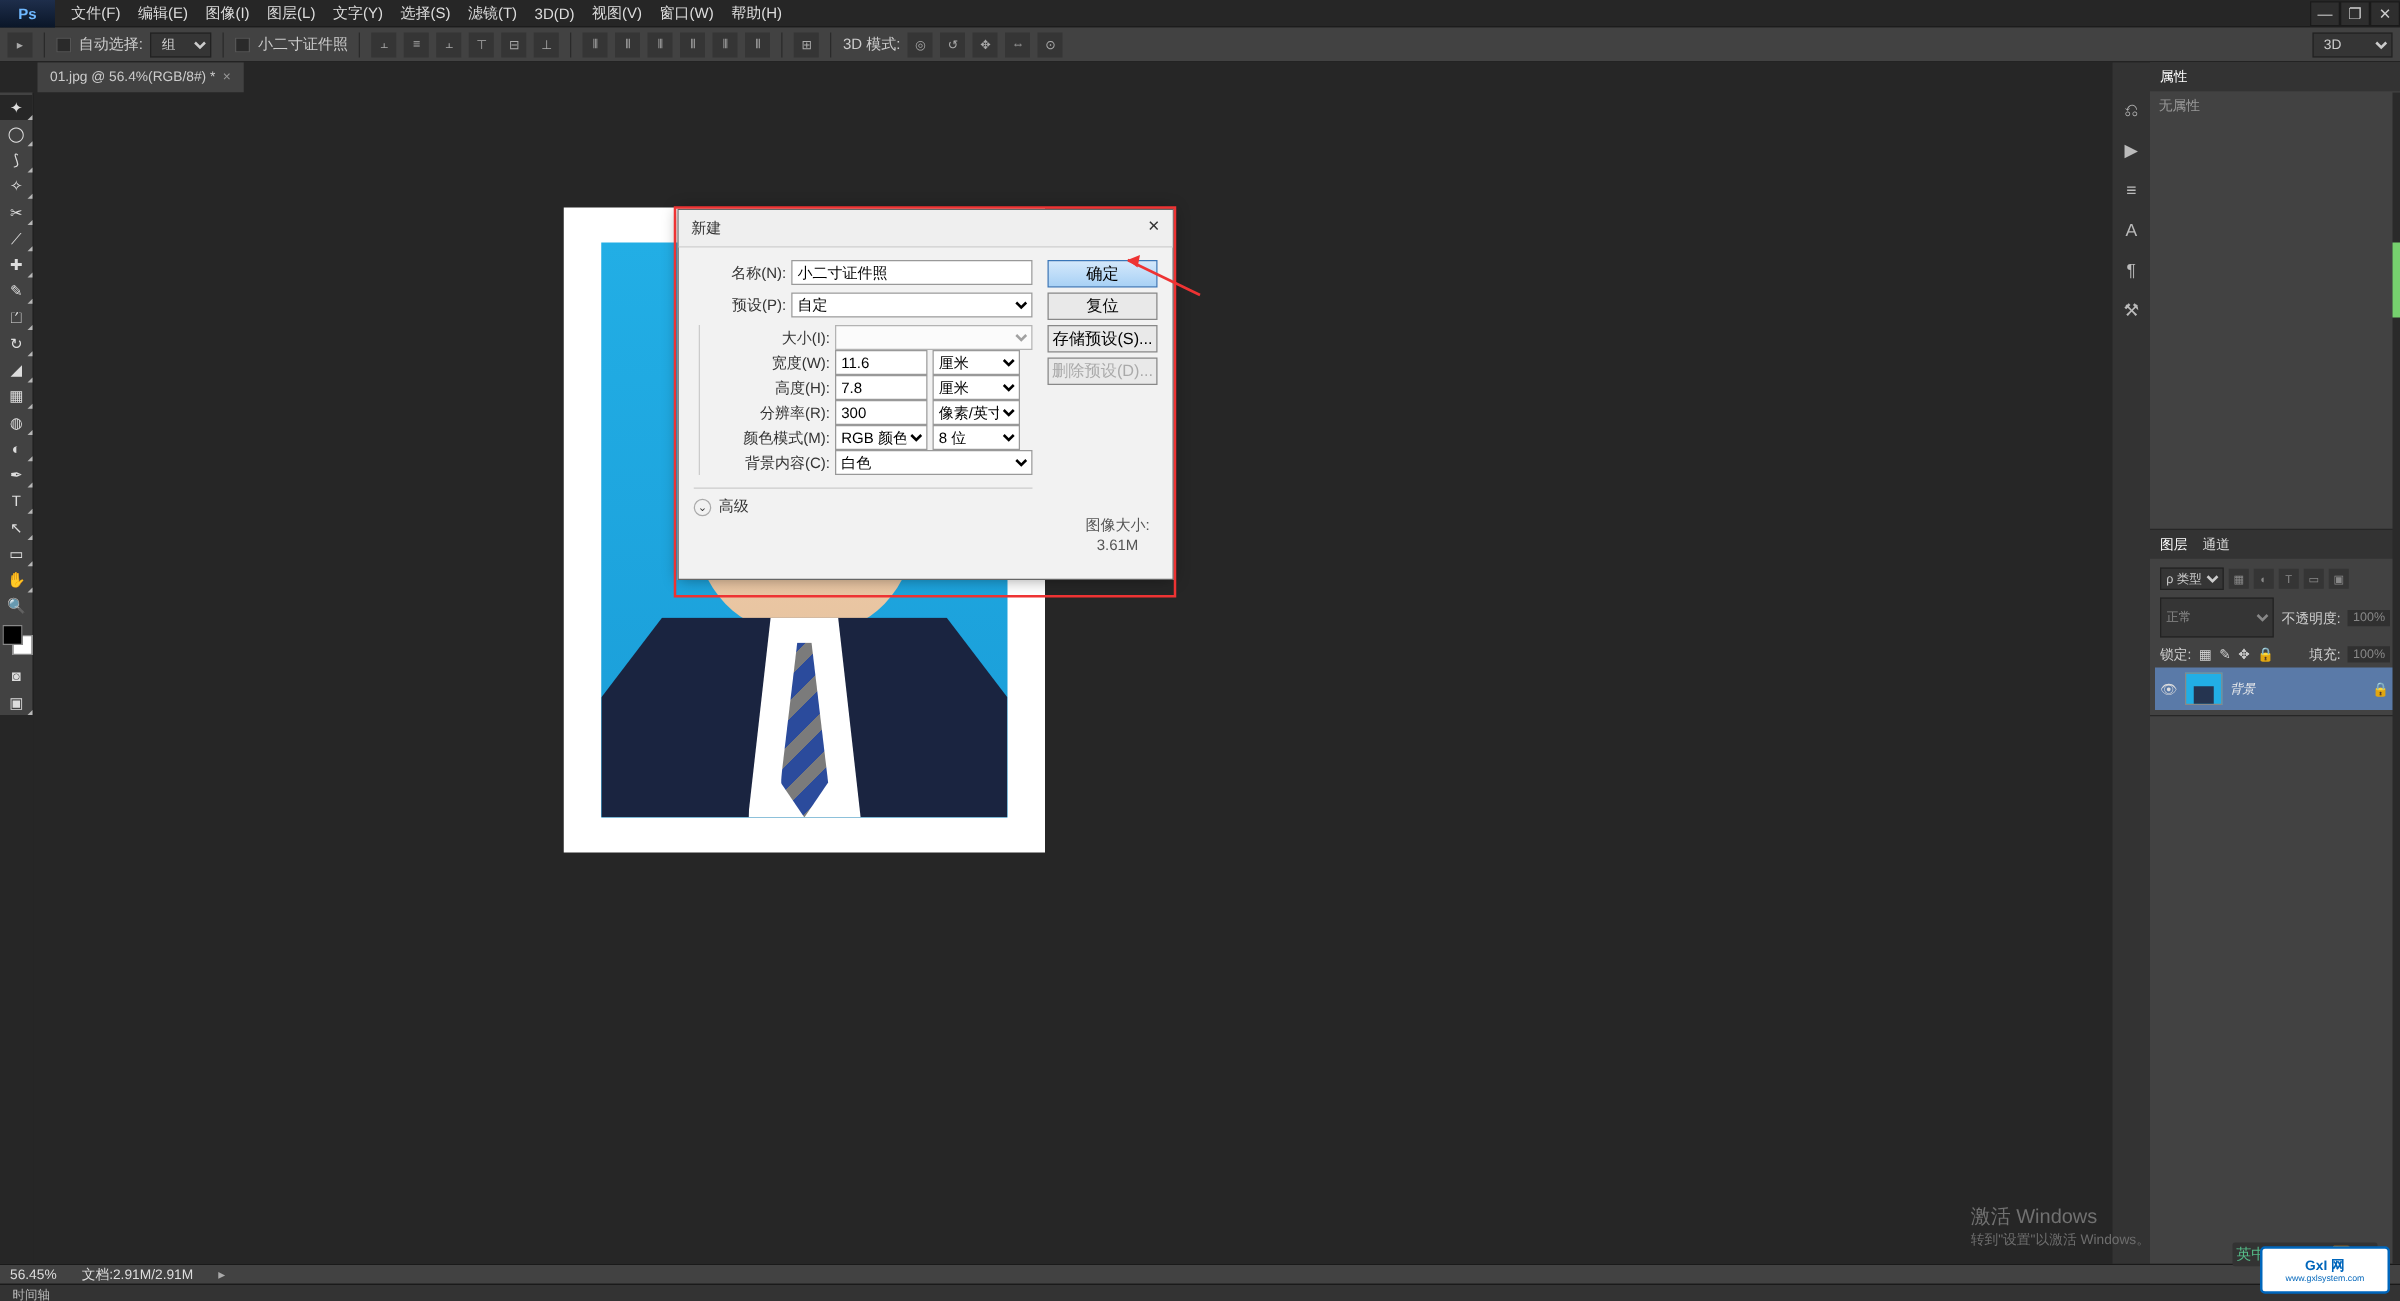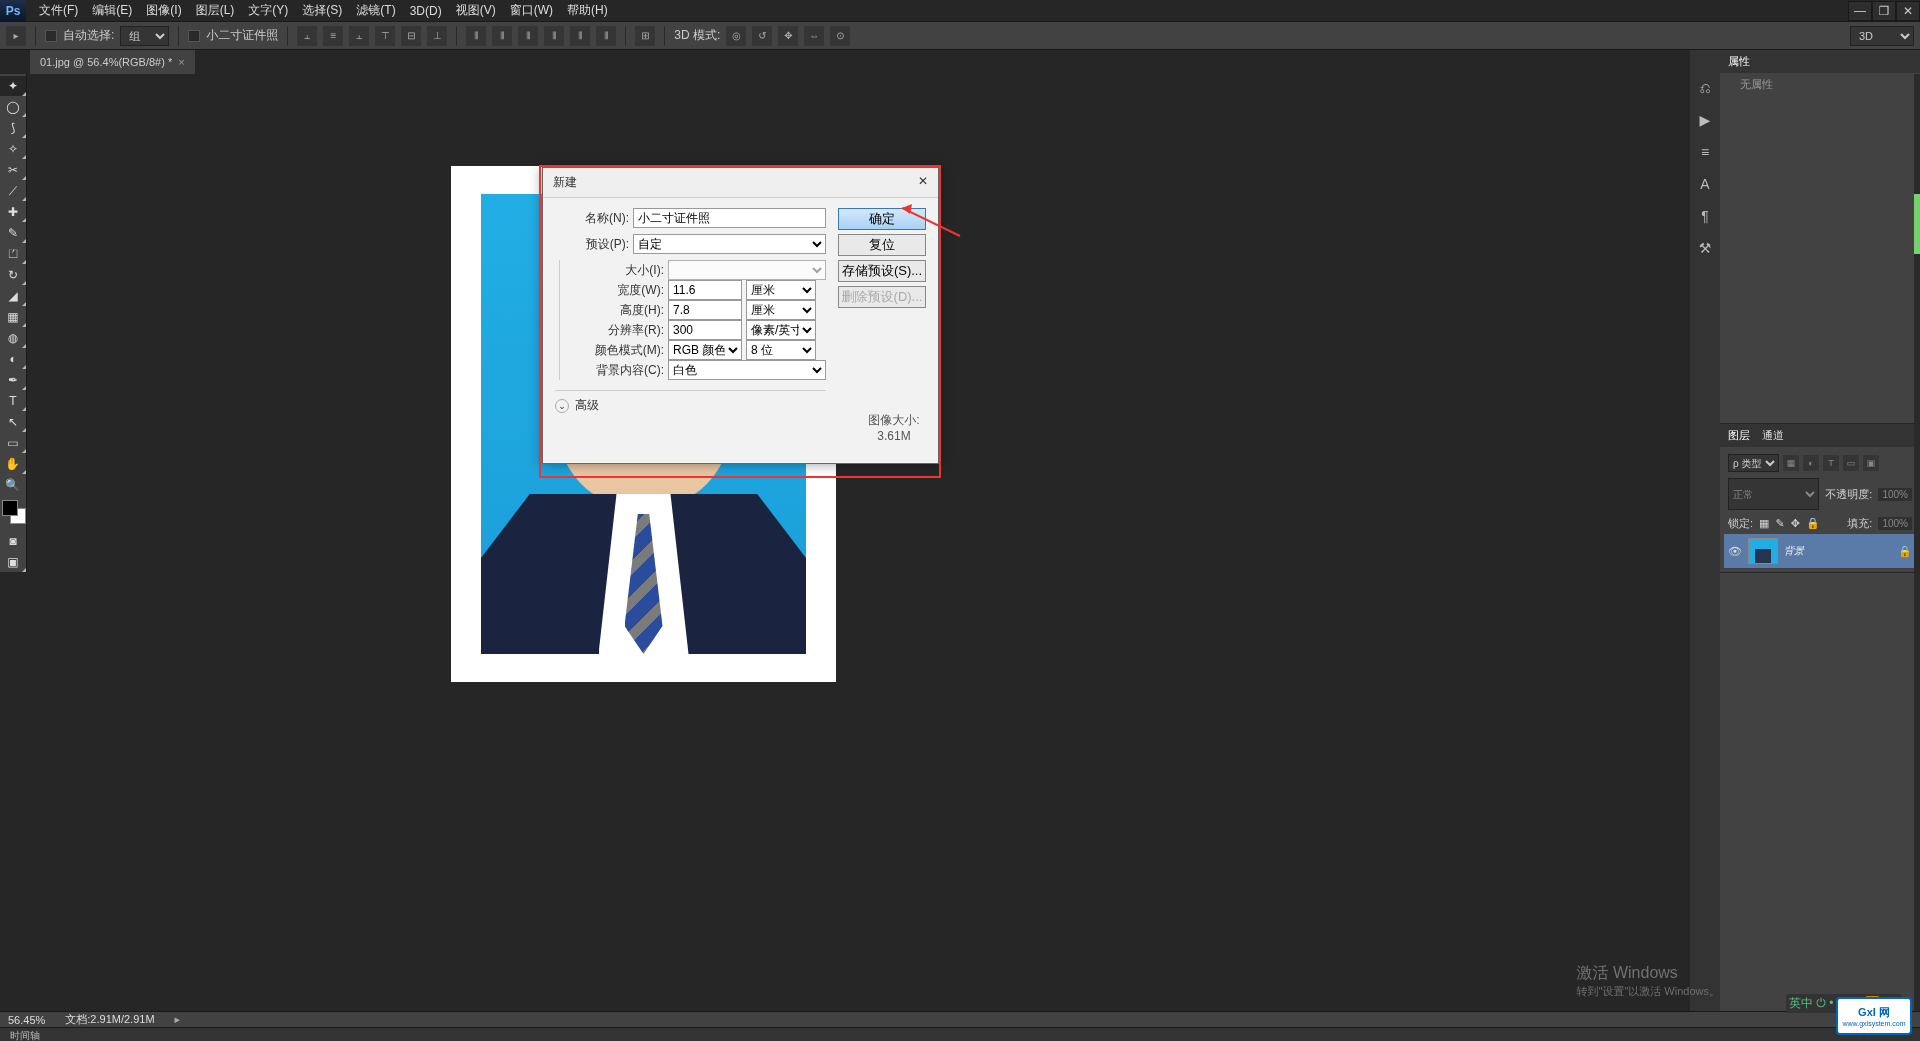--- a/index.html
+++ b/index.html
@@ -1,20 +1,20 @@
 <!DOCTYPE html>
 <html><head>
 <meta charset="utf-8">
 <style>
 * { margin: 0; padding: 0; box-sizing: border-box; font-family: "Microsoft YaHei", "SimSun", sans-serif; }
 body { background: #262626; width: 1920px; height: 1041px; overflow: hidden; position: relative; color: #d0d0d0; font-size: 12px; }
 
 
 .menubar { height: 22px; background: #262626; display: flex; align-items: center; border-bottom: 1px solid #1a1a1a; }
-.ps-logo { width: 26px; height: 22px; background: linear-gradient(#1e2e4b,#0a1628); color: #6fb8ff; font-weight: bold; font-size: 12px; display: flex; align-items: center; justify-content: center; margin-right: 6px; }
+.ps-logo { width: 44px; height: 22px; background: linear-gradient(#1e2e4b,#0a1628); color: #6fb8ff; font-weight: bold; font-size: 12px; display: flex; align-items: center; justify-content: center; margin-right: 6px; }
 .menu-item { padding: 3px 7px; color: #ddd; cursor: pointer; }
 .window-controls { margin-left: auto; display: flex; }
 .win-ctrl { width: 24px; height: 20px; display: flex; align-items: center; justify-content: center; color: #ccc; border: 1px solid #1a1a1a; background: #2e2e2e;}
 
 
 .options-bar { height: 28px; background: #424242; display: flex; align-items: center; padding: 0 6px; gap: 6px; border-bottom: 1px solid #1a1a1a; }
 .options-bar .sep { width: 1px; height: 20px; background: #2a2a2a; margin: 0 3px; }
 .opt-icon { width: 20px; height: 20px; background: #353535; display: flex; align-items: center; justify-content: center; color: #aaa; font-size: 10px; }
 .opt-check { width: 12px; height: 12px; background: #2a2a2a; border: 1px solid #555; }
 .opt-label { color: #ccc; }
@@ -48,21 +48,21 @@
 .tie { position: absolute; bottom: 0; left: 50%; transform: translateX(-50%); width: 38px; height: 140px; background: repeating-linear-gradient(135deg, #2b4b9c 0 14px, #7b7b7b 14px 24px); clip-path: polygon(35% 0, 65% 0, 100% 80%, 50% 100%, 0 80%); }
 
 
 .right-panels { position: absolute; right: 0; top: 50px; bottom: 0; width: 230px; display: flex; }
 .side-tabs { width: 30px; background: #333; display: flex; flex-direction: column; gap: 12px; padding-top: 28px; align-items: center; }
 .side-tab-icon { width: 20px; height: 20px; color: #bbb; font-size: 14px; display: flex; align-items: center; justify-content: center; }
 .panels-stack { flex: 1; background: #424242; display: flex; flex-direction: column; }
 .panel { border-bottom: 1px solid #262626; }
 .panel-header { background: #333; padding: 4px 8px; color: #ddd; font-size: 11px; display: flex; gap: 12px; }
 .panel-header span.active { color: #fff; }
-.panel-body { padding: 4px 20px; font-size: 11px; }
+.panel-body { padding: 4px 7px; font-size: 11px; }
 .properties-body { height: 350px; color: #999; }
 .layers-tabs-body { padding: 4px; }
 .layers-filters { display: flex; gap: 4px; align-items: center; padding: 3px 4px; }
 .layers-filters select { background: #353535; border: 1px solid #222; color: #ccc; font-size: 10px; height: 18px; }
 .layers-filters .ficon { width: 16px; height: 16px; background: #353535; font-size: 9px; display: flex; align-items: center; justify-content: center; color: #888; }
 .layers-row { display: flex; align-items: center; gap: 6px; padding: 3px 4px; }
 .layers-row select { background: #353535; border: 1px solid #222; color: #888; font-size: 10px; height: 32px; flex: 1; }
 .layers-row .opacity-val { background: #303030; padding: 1px 4px; color: #888; font-size: 10px; }
 .layer-item { display: flex; align-items: center; background: #5a7aa8; padding: 4px; gap: 6px; }
 .layer-eye { width: 14px; color: #ddd; }
@@ -94,21 +94,21 @@
 .dlg-btn.primary { background: linear-gradient(#d4e8fb,#a8d1f5); border-color: #3a76b8; }
 .dlg-btn:disabled { color: #aaa; background: #e9e9e9; }
 .advanced-toggle { display: flex; align-items: center; gap: 6px; margin: 4px 0; border-top: 1px solid #ccc; padding-top: 6px; position: relative; }
 .advanced-toggle .chev { width: 14px; height: 14px; border: 1px solid #aaa; border-radius: 50%; font-size: 9px; display: flex; align-items: center; justify-content: center; }
 .image-size-box { text-align: center; color: #555; margin-top: 100px; margin-left: 24px; }
 .fieldset-line { border: 1px solid #ccc; border-top: none; border-right: none; border-bottom: none; padding-left: 8px; margin-left: 4px; }
 
 
 .watermark-activate { position: absolute; right: 200px; bottom: 42px; color: #717171; font-size: 16px; }
 .watermark-activate .sub { font-size: 11px; color: #6e6e6e; }
-.watermark-gxl { position: absolute; right: 8px; bottom: 6px; width: 76px; height: 38px; background: #fff; border: 2px solid #0066bb; border-radius: 4px; display: flex; flex-direction: column; align-items: center; justify-content: center; color: #0066bb; font-weight: bold; font-size: 11px; }
+.watermark-gxl { position: absolute; right: 8px; bottom: 6px; width: 104px; height: 38px; background: #fff; border: 2px solid #0066bb; border-radius: 4px; display: flex; flex-direction: column; align-items: center; justify-content: center; color: #0066bb; font-weight: bold; font-size: 11px; }
 .tray { position: absolute; right: 18px; bottom: 28px; color: #5b8; font-size: 12px; display: flex; gap: 4px; align-items: center; }
 .tray span { background: #333; padding: 1px 3px; border-radius: 2px; }
 
 
 .vscroll { position: absolute; right: 0; top: 74px; bottom: 30px; width: 6px; background: #2a2a2a; }
 .vscroll-thumb { position: absolute; left: 0; right: 0; top: 120px; height: 60px; background: #76d06e; }
 </style>
 </head>
 <body>
 

